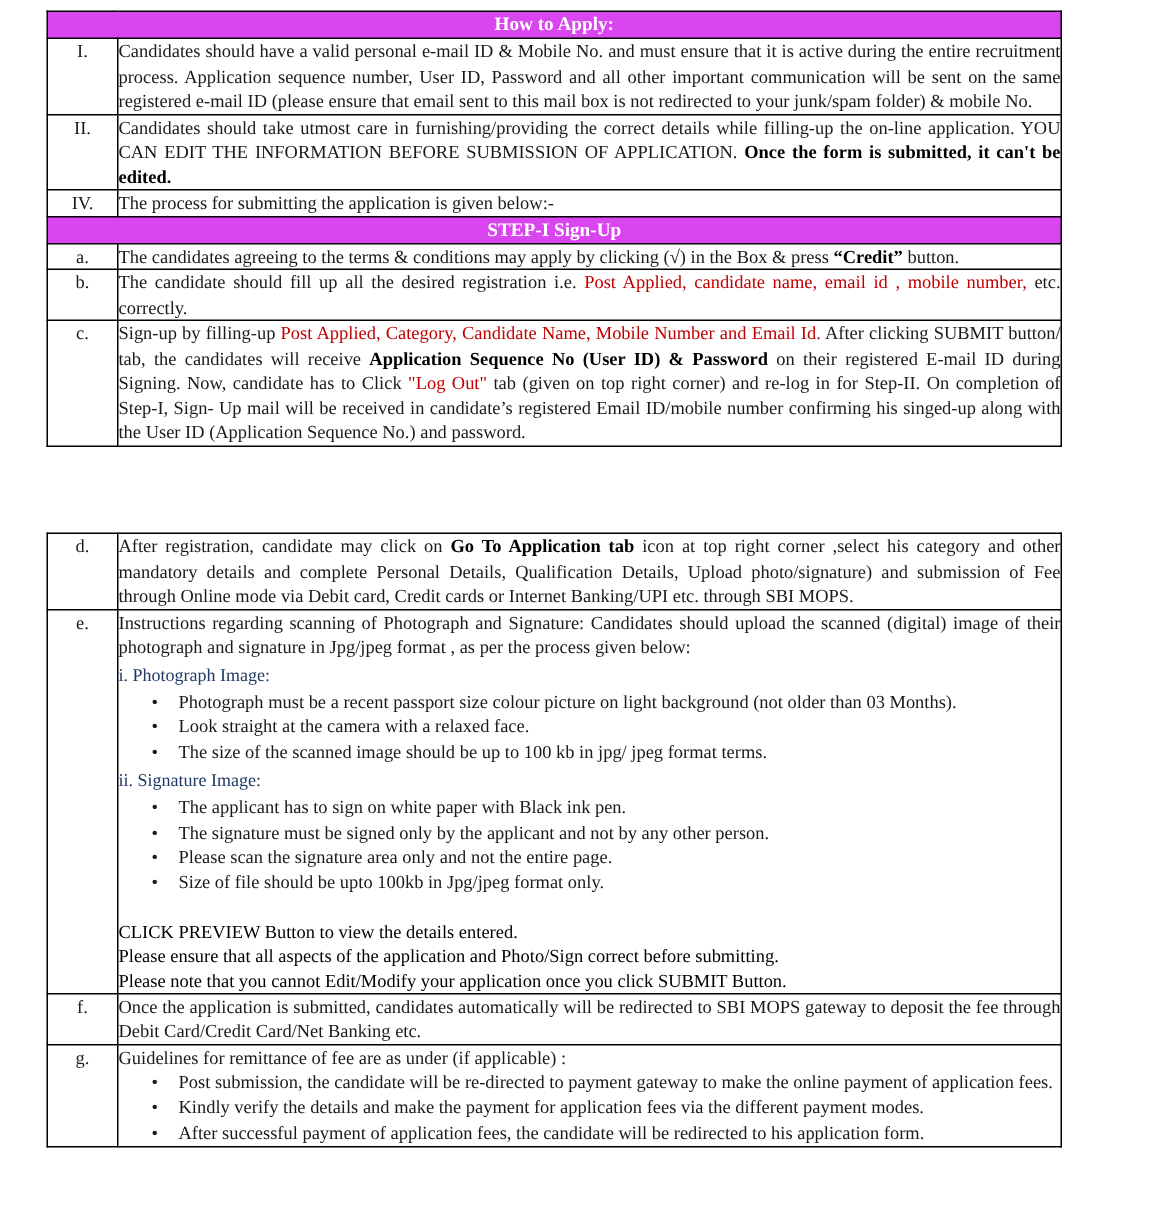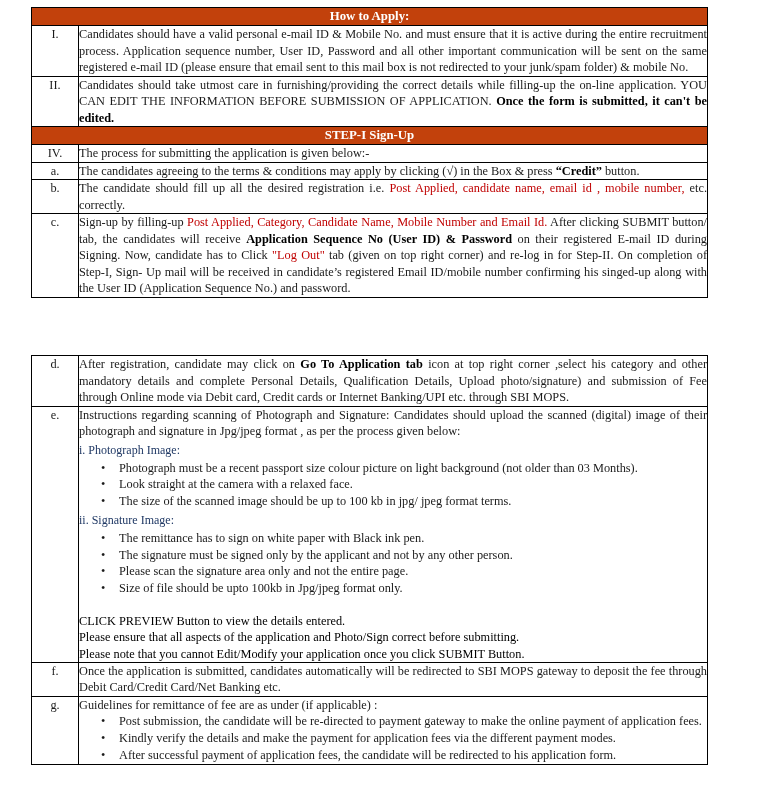--- a/index.html
+++ b/index.html
@@ -24,21 +24,21 @@
     table-layout: fixed;
   }
   #t1 { top: 7px; }
   #t2 { top: 355px; }
   table.sec td, table.sec th {
     border: 1px solid #000;
     padding: 0;
     vertical-align: top;
   }
   table.sec th.hdr {
-    background: #c2410c;
+    background: #d946ef;
     color: #ffffff;
     font-weight: bold;
     text-align: center;
     height: 17px;
     line-height: 17px;
     font-size: 12.8px;
     border: 1.5px solid #000;
   }
   td.num {
     width: 46px;
@@ -94,25 +94,25 @@
   </tr>
   <tr>
     <td class="num">I.</td>
     <td class="txt">Candidates should have a valid personal e-mail ID &amp; Mobile No. and must ensure that it is active during the entire recruitment process. Application sequence number, User ID, Password and all other important communication will be sent on the same registered e-mail ID (please ensure that email sent to this mail box is not redirected to your junk/spam folder) &amp; mobile No.</td>
   </tr>
   <tr>
     <td class="num">II.</td>
     <td class="txt"><span>Candidates should take utmost care in furnishing/providing the correct details while filling-up the on-line application. YOU CAN EDIT THE INFORMATION BEFORE SUBMISSION OF APPLICATION. </span><span class="b">Once the form is submitted, it can't be edited.</span></td>
   </tr>
   <tr>
-    <th class="hdr" colspan="2">STEP-I Sign-Up</th>
+    <td class="num">IV.</td>
+    <td class="txt">The process for submitting the application is given below:-</td>
   </tr>
   <tr>
-    <td class="num">IV.</td>
-    <td class="txt">The process for submitting the application is given below:-</td>
+    <th class="hdr" colspan="2">STEP-I Sign-Up</th>
   </tr>
   <tr>
     <td class="num">a.</td>
     <td class="txt"><span>The candidates agreeing to the terms &amp; conditions may apply by clicking (√) in the Box &amp; press </span><span class="b">“Credit”</span><span> button.</span></td>
   </tr>
   <tr>
     <td class="num">b.</td>
     <td class="txt"><span>The candidate should fill up all the desired registration i.e. </span><span class="red">Post Applied, candidate name, email id , mobile number,</span><span> etc. correctly.</span></td>
   </tr>
   <tr>
@@ -137,21 +137,21 @@
     <td class="txt">
       <div>Instructions regarding scanning of Photograph and Signature: Candidates should upload the scanned (digital) image of their photograph and signature in Jpg/jpeg format , as per the process given below:</div>
       <div class="subhead">i. Photograph Image:</div>
       <ul class="bl">
         <li><span class="dot">•</span><span>Photograph must be a recent passport size colour picture on light background (not older than 03 Months).</span></li>
         <li><span class="dot">•</span><span>Look straight at the camera with a relaxed face.</span></li>
         <li><span class="dot">•</span><span>The size of the scanned image should be up to 100 kb in jpg/ jpeg format terms.</span></li>
       </ul>
       <div class="subhead">ii. Signature Image:</div>
       <ul class="bl">
-        <li><span class="dot">•</span><span>The remittance has to sign on white paper with Black ink pen.</span></li>
+        <li><span class="dot">•</span><span>The applicant has to sign on white paper with Black ink pen.</span></li>
         <li><span class="dot">•</span><span>The signature must be signed only by the applicant and not by any other person.</span></li>
         <li><span class="dot">•</span><span>Please scan the signature area only and not the entire page.</span></li>
         <li><span class="dot">•</span><span>Size of file should be upto 100kb in Jpg/jpeg format only.</span></li>
       </ul>
       <div class="notes">
         <div>CLICK PREVIEW Button to view the details entered.</div>
         <div>Please ensure that all aspects of the application and Photo/Sign correct before submitting.</div>
         <div>Please note that you cannot Edit/Modify your application once you click SUBMIT Button.</div>
       </div>
     </td>

